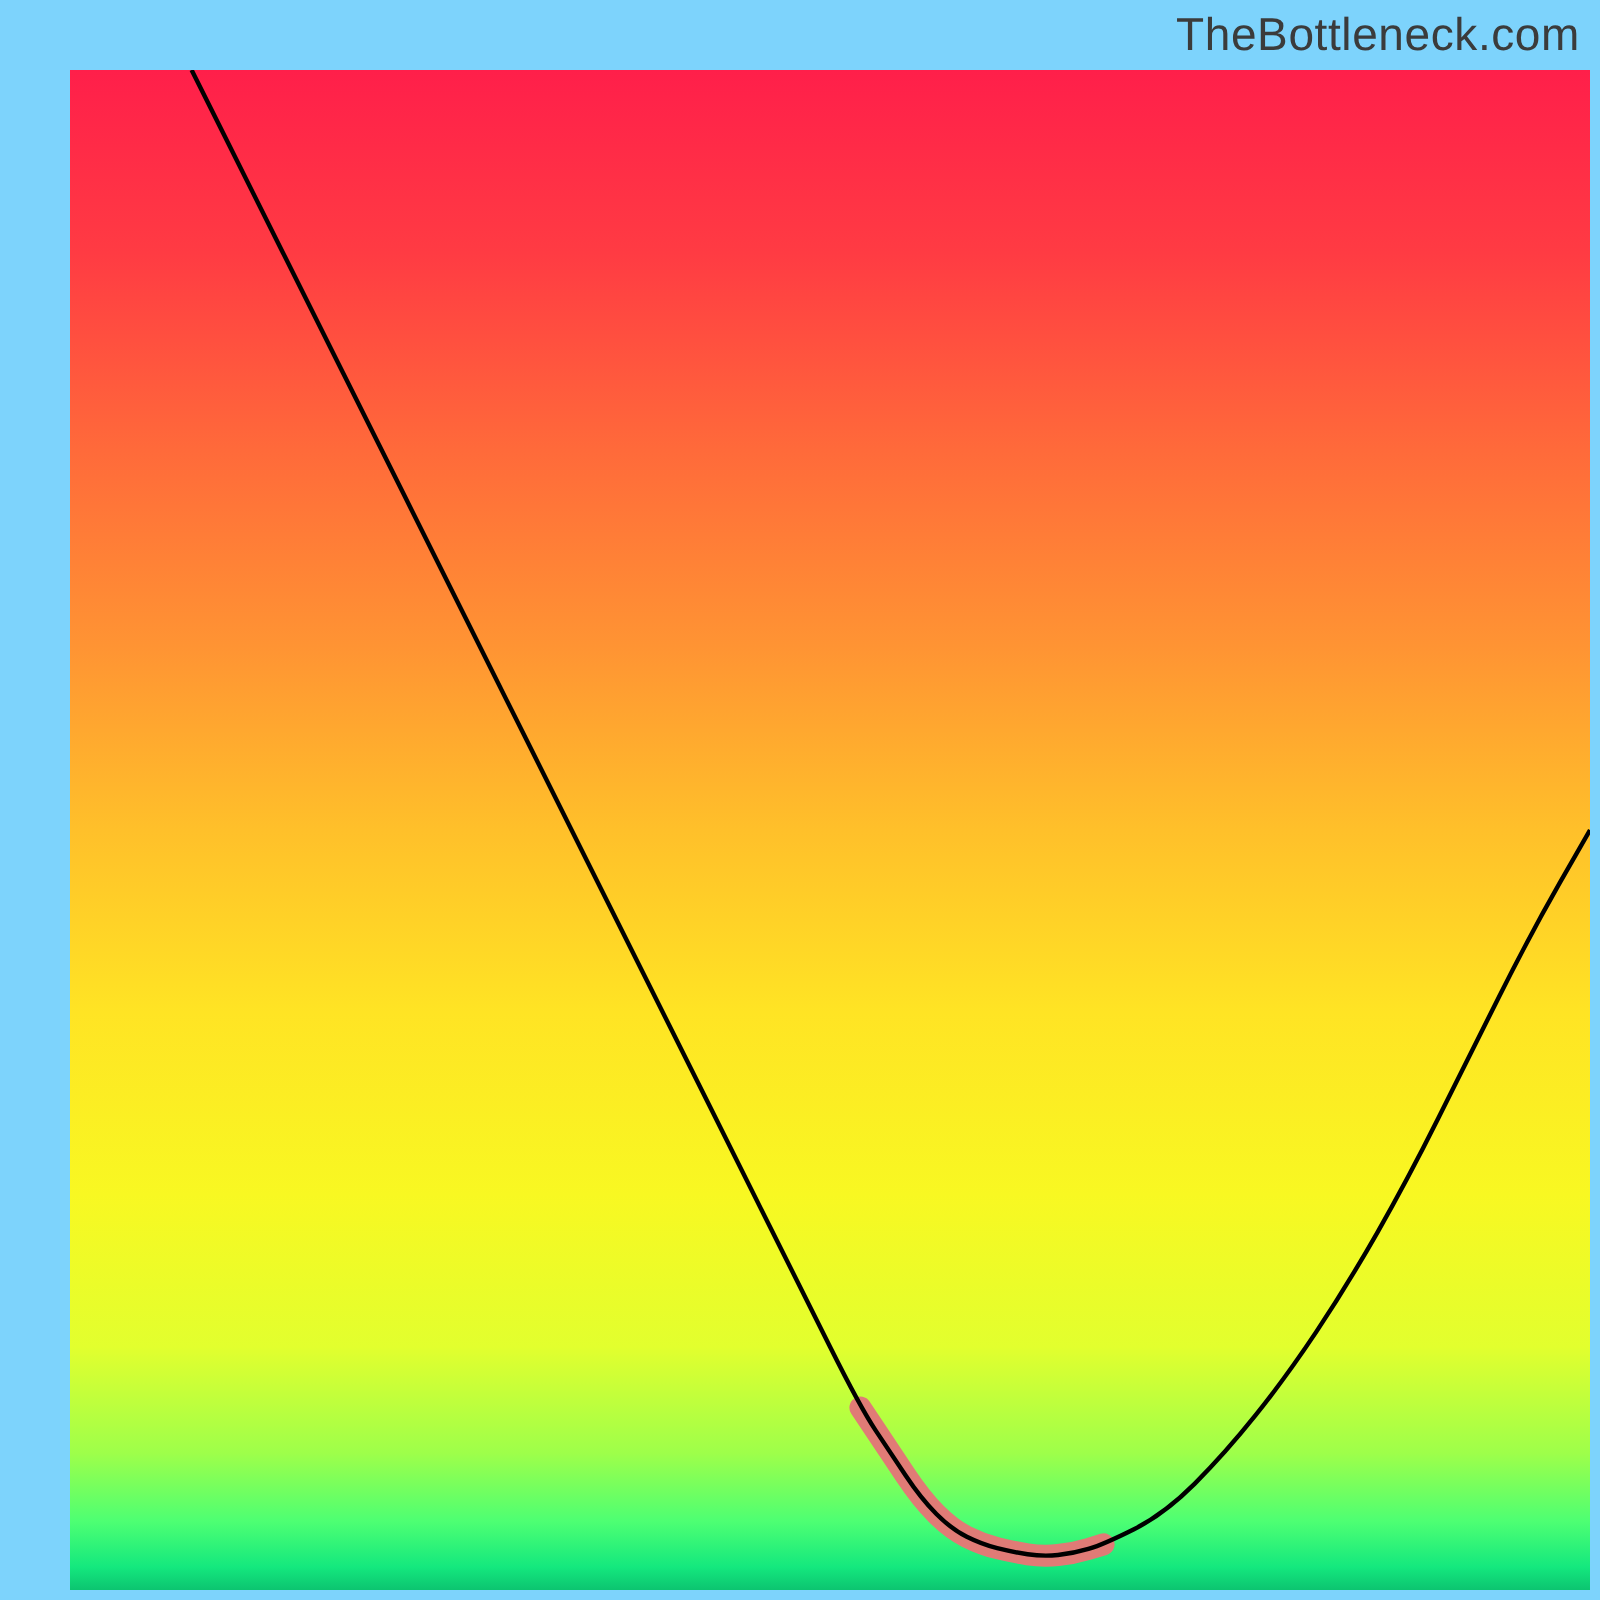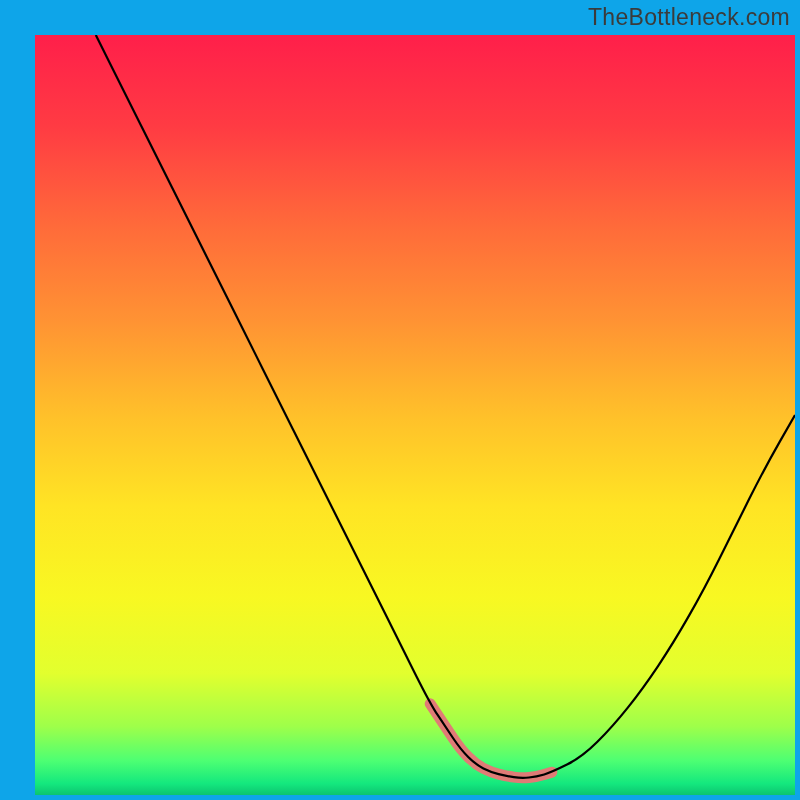--- a/index.html
+++ b/index.html
@@ -8,21 +8,21 @@
     width: 800px;
     height: 800px;
     overflow: hidden;
     background: #000;
     font-family: Arial, Helvetica, sans-serif;
   }
   .outer {
     position: relative;
     width: 800px;
     height: 800px;
-    background: #0ea5e9;
+    background: #7dd3fc;
   }
   .watermark {
     position: absolute;
     top: 4px;
     right: 10px;
     color: #3b3b3b;
     font-size: 23px;
     font-weight: 500;
     letter-spacing: 0.3px;
     z-index: 5;

